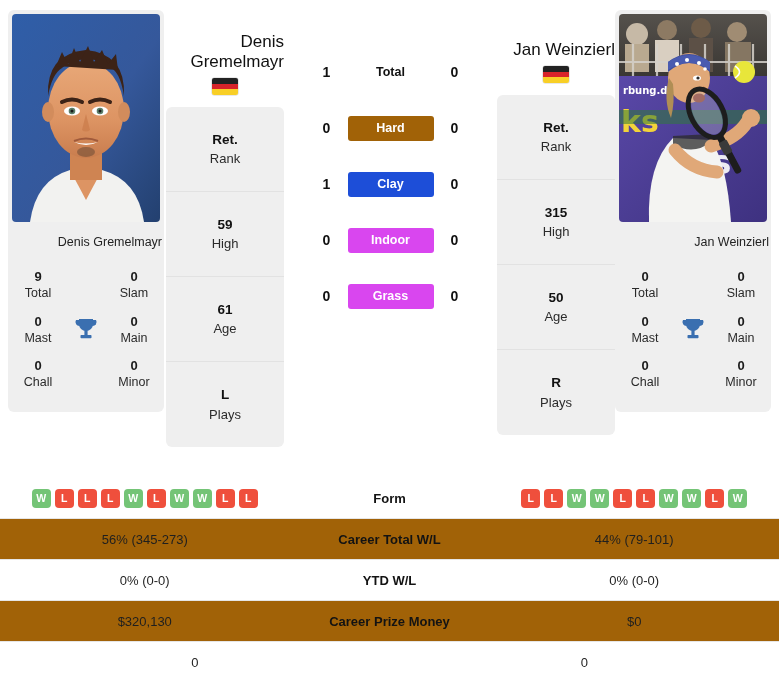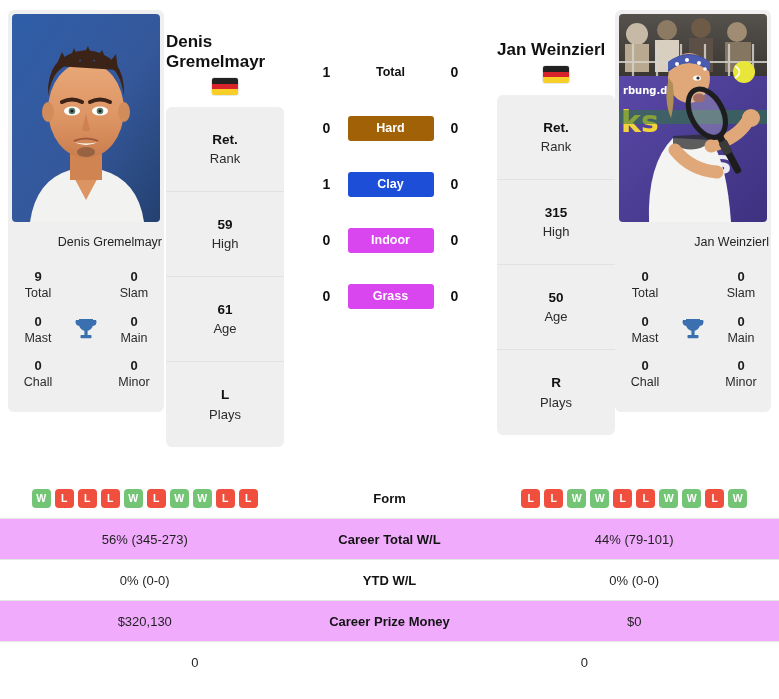--- a/index.html
+++ b/index.html
@@ -52,23 +52,23 @@
   }
   .ach-cell { text-align: center; padding: 5px 0 7px 0; }
   .ach-num { font-size: 13px; font-weight: bold; color: #1a1a1a; line-height: 1.25; }
   .ach-lab { font-size: 12.5px; color: #2a2a2a; line-height: 1.3; }
   .trophy-cell { display: flex; align-items: center; justify-content: center; }
 
   
   .side-col { width: 118px; flex: 0 0 118px; padding-top: 4px; }
   .side-col.left { margin-left: 2px; }
   .pname {
-    text-align: left;
+    text-align: right;
     font-size: 17px;
-    font-weight: bold;
+    font-weight: normal;
     line-height: 1.18;
     color: #111;
     padding: 18px 0 6px 0;
   }
   .pname.right { padding-top: 26px; }
   .flag-wrap { display: flex; justify-content: center; padding-bottom: 12px; }
   .flag {
     width: 26px; height: 17px;
     border-radius: 2px;
     overflow: hidden;
@@ -121,21 +121,21 @@
   }
 
   
   .table { width: 779px; }
   .trow {
     display: flex;
     align-items: center;
     height: 41px;
     border-top: 1px solid #e6e6e6;
   }
-  .trow.shade { background: #f0abfc; }
+  .trow.shade { background: #a16207; }
   .tleft, .tright {
     flex: 1 1 0;
     text-align: center;
     font-size: 13px;
     color: #1f1f1f;
   }
   .tmid {
     flex: 0 0 200px;
     text-align: center;
     font-size: 13px;

